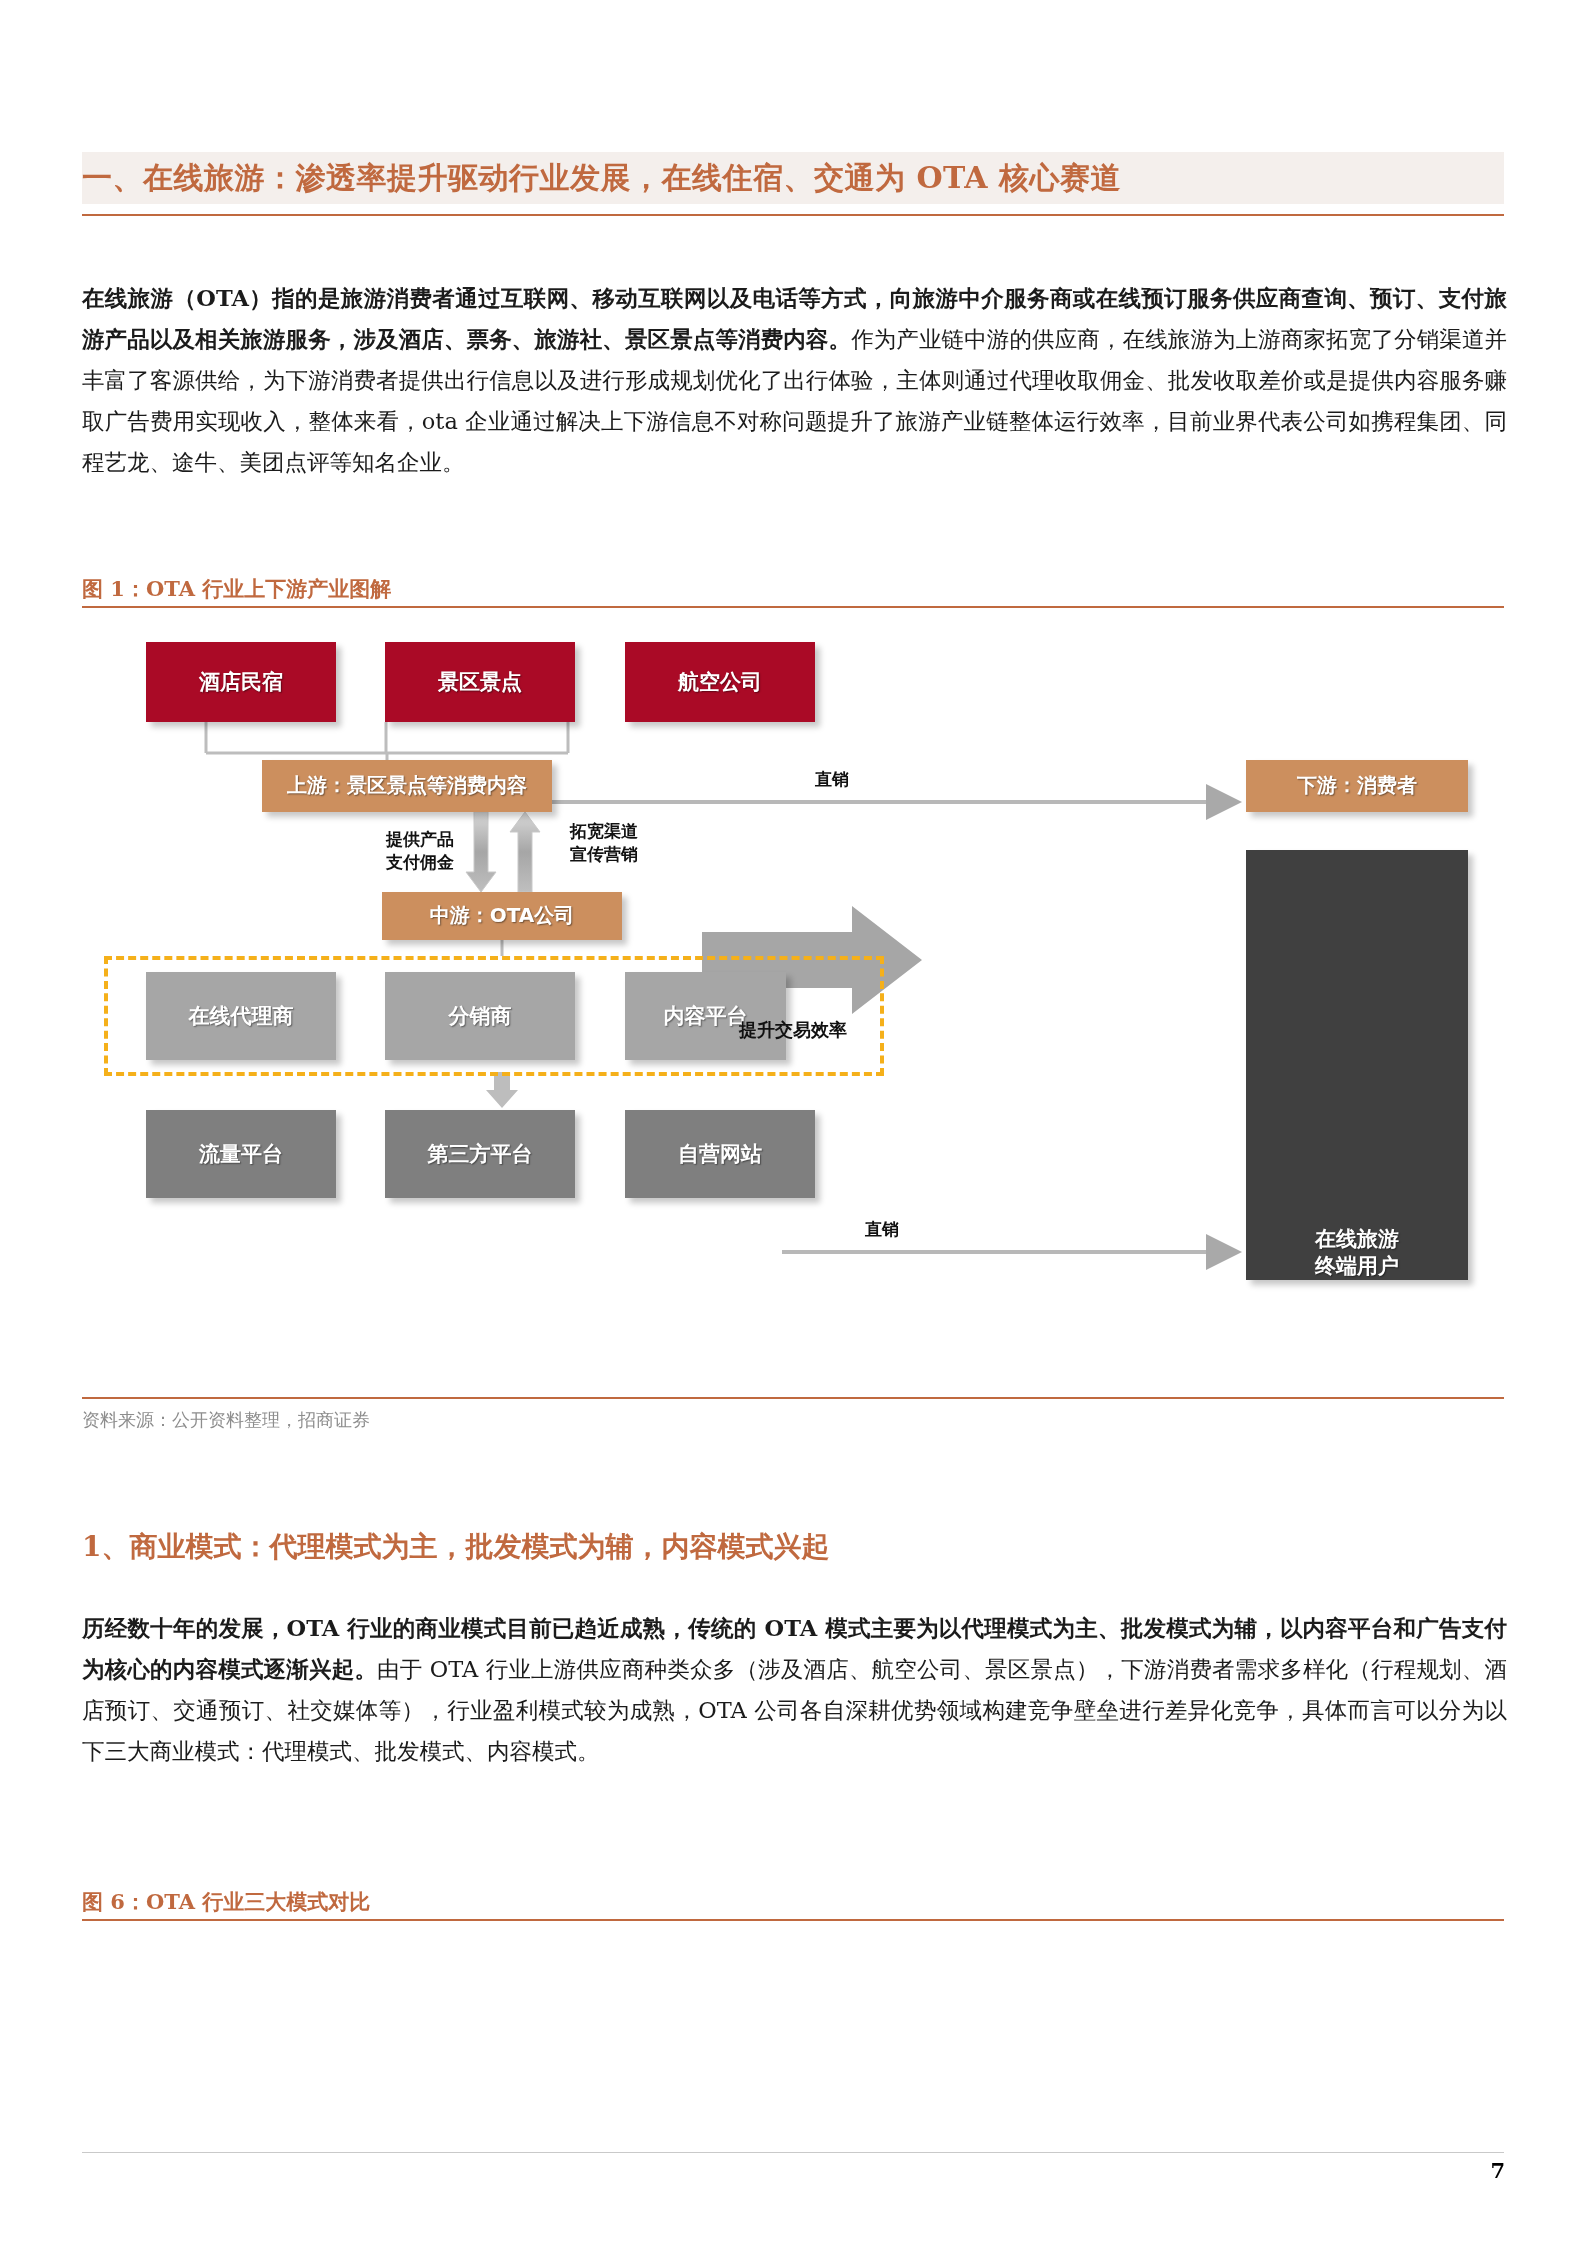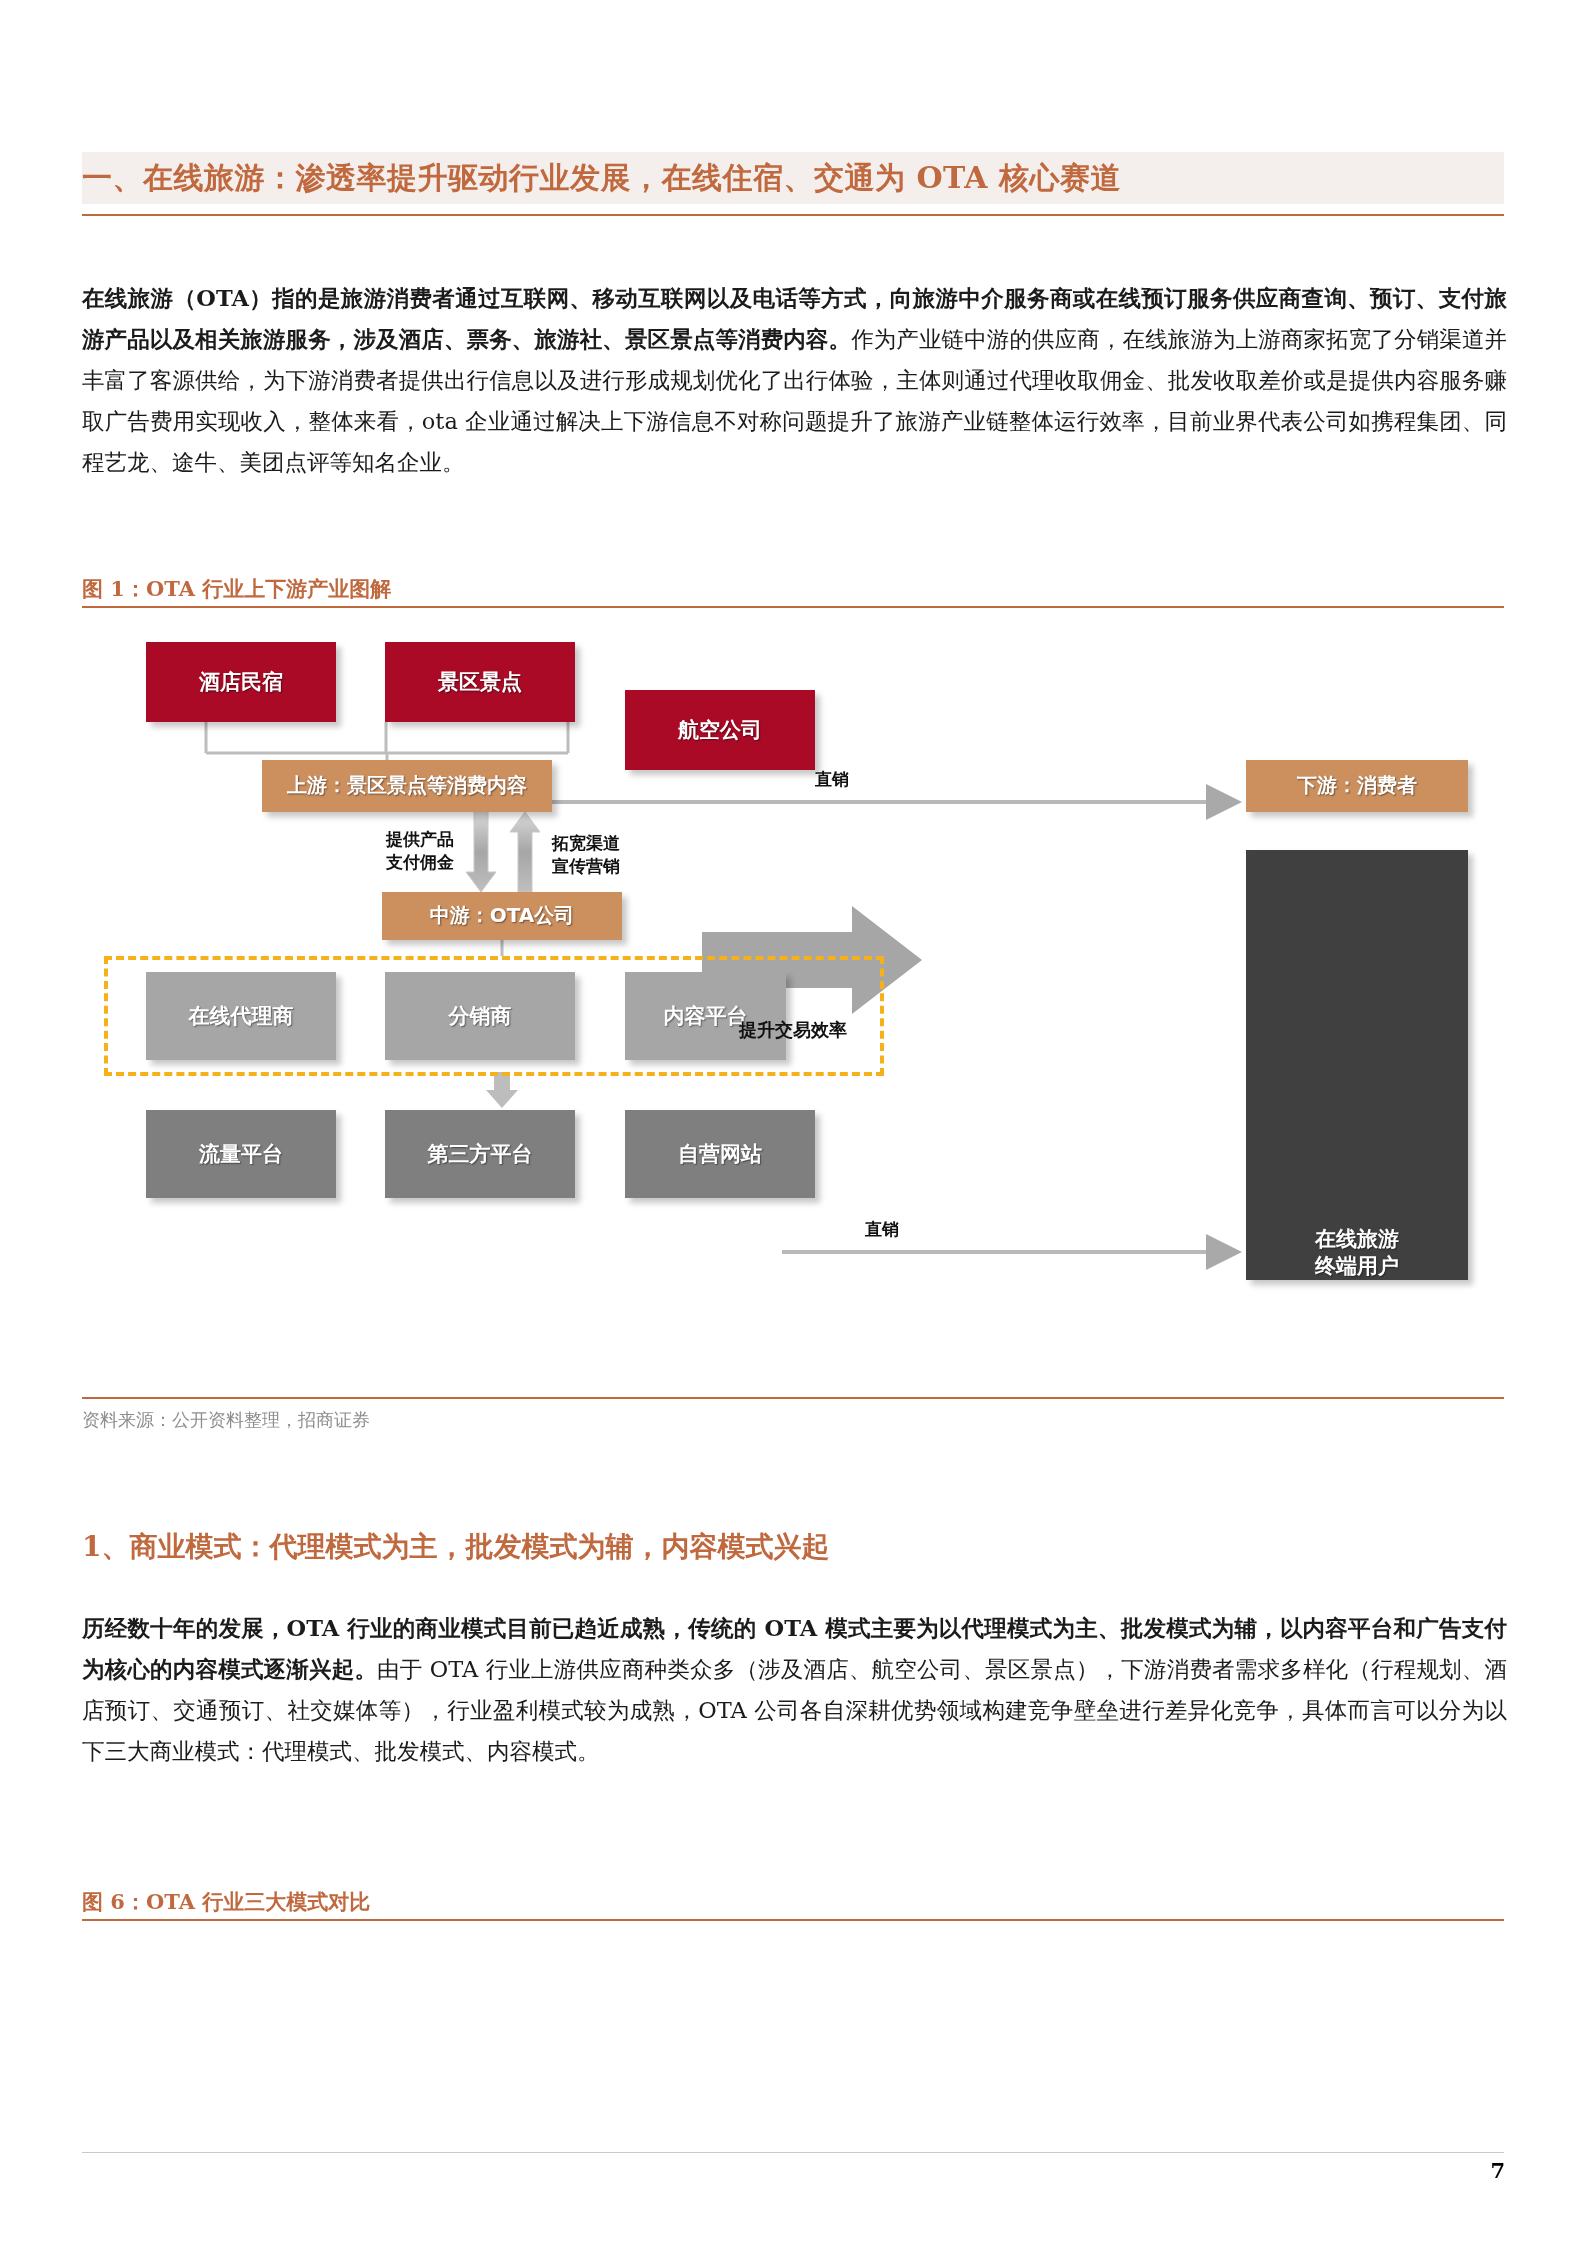--- a/index.html
+++ b/index.html
@@ -225,35 +225,35 @@
 
       <polygon points="620,312 770,312 770,286 840,340 770,394 770,368 620,368" fill="#a6a6a6"></polygon>
     </svg>
 
     <div class="dbox red" style="left:303px; top:22px; width:190px; height:80px; font-size:21px;">
       <span>景区景点</span>
     </div>
     <div class="dbox red" style="left:64px; top:22px; width:190px; height:80px; font-size:21px;">
       <span>酒店民宿</span>
     </div>
-    <div class="dbox red" style="left:543px; top:22px; width:190px; height:80px; font-size:21px;margin-top:48px;">
+    <div class="dbox red" style="left:543px; top:22px; width:190px; height:80px; font-size:21px;">
       <span>航空公司</span>
     </div>
 
     <div class="dbox tan" style="left:180px; top:140px; width:290px; height:52px; font-size:20px;">
       <span>上游：景区景点等消费内容</span>
     </div>
 
     <div class="dbox tan" style="left:1164px; top:140px; width:222px; height:52px; font-size:20px;">
       <span>下游：消费者</span>
     </div>
 
     <div class="dlabel" style="left:286px; top:208px; width:104px;">提供产品
 支付佣金</div>
-    <div class="dlabel" style="left:452px; top:212px; width:104px;">拓宽渠道
+    <div class="dlabel" style="left:452px; top:200px; width:104px;text-align:right;">拓宽渠道
 宣传营销</div>
 
     <div class="dlabel" style="left:710px; top:148px; width:80px;">直销</div>
 
     <div class="dbox tan" style="left:300px; top:272px; width:240px; height:48px; font-size:20px;">
       <span>中游：OTA公司</span>
     </div>
 
     <div class="dash-frame" style="left:22px; top:336px; width:780px; height:120px;"></div>
 

